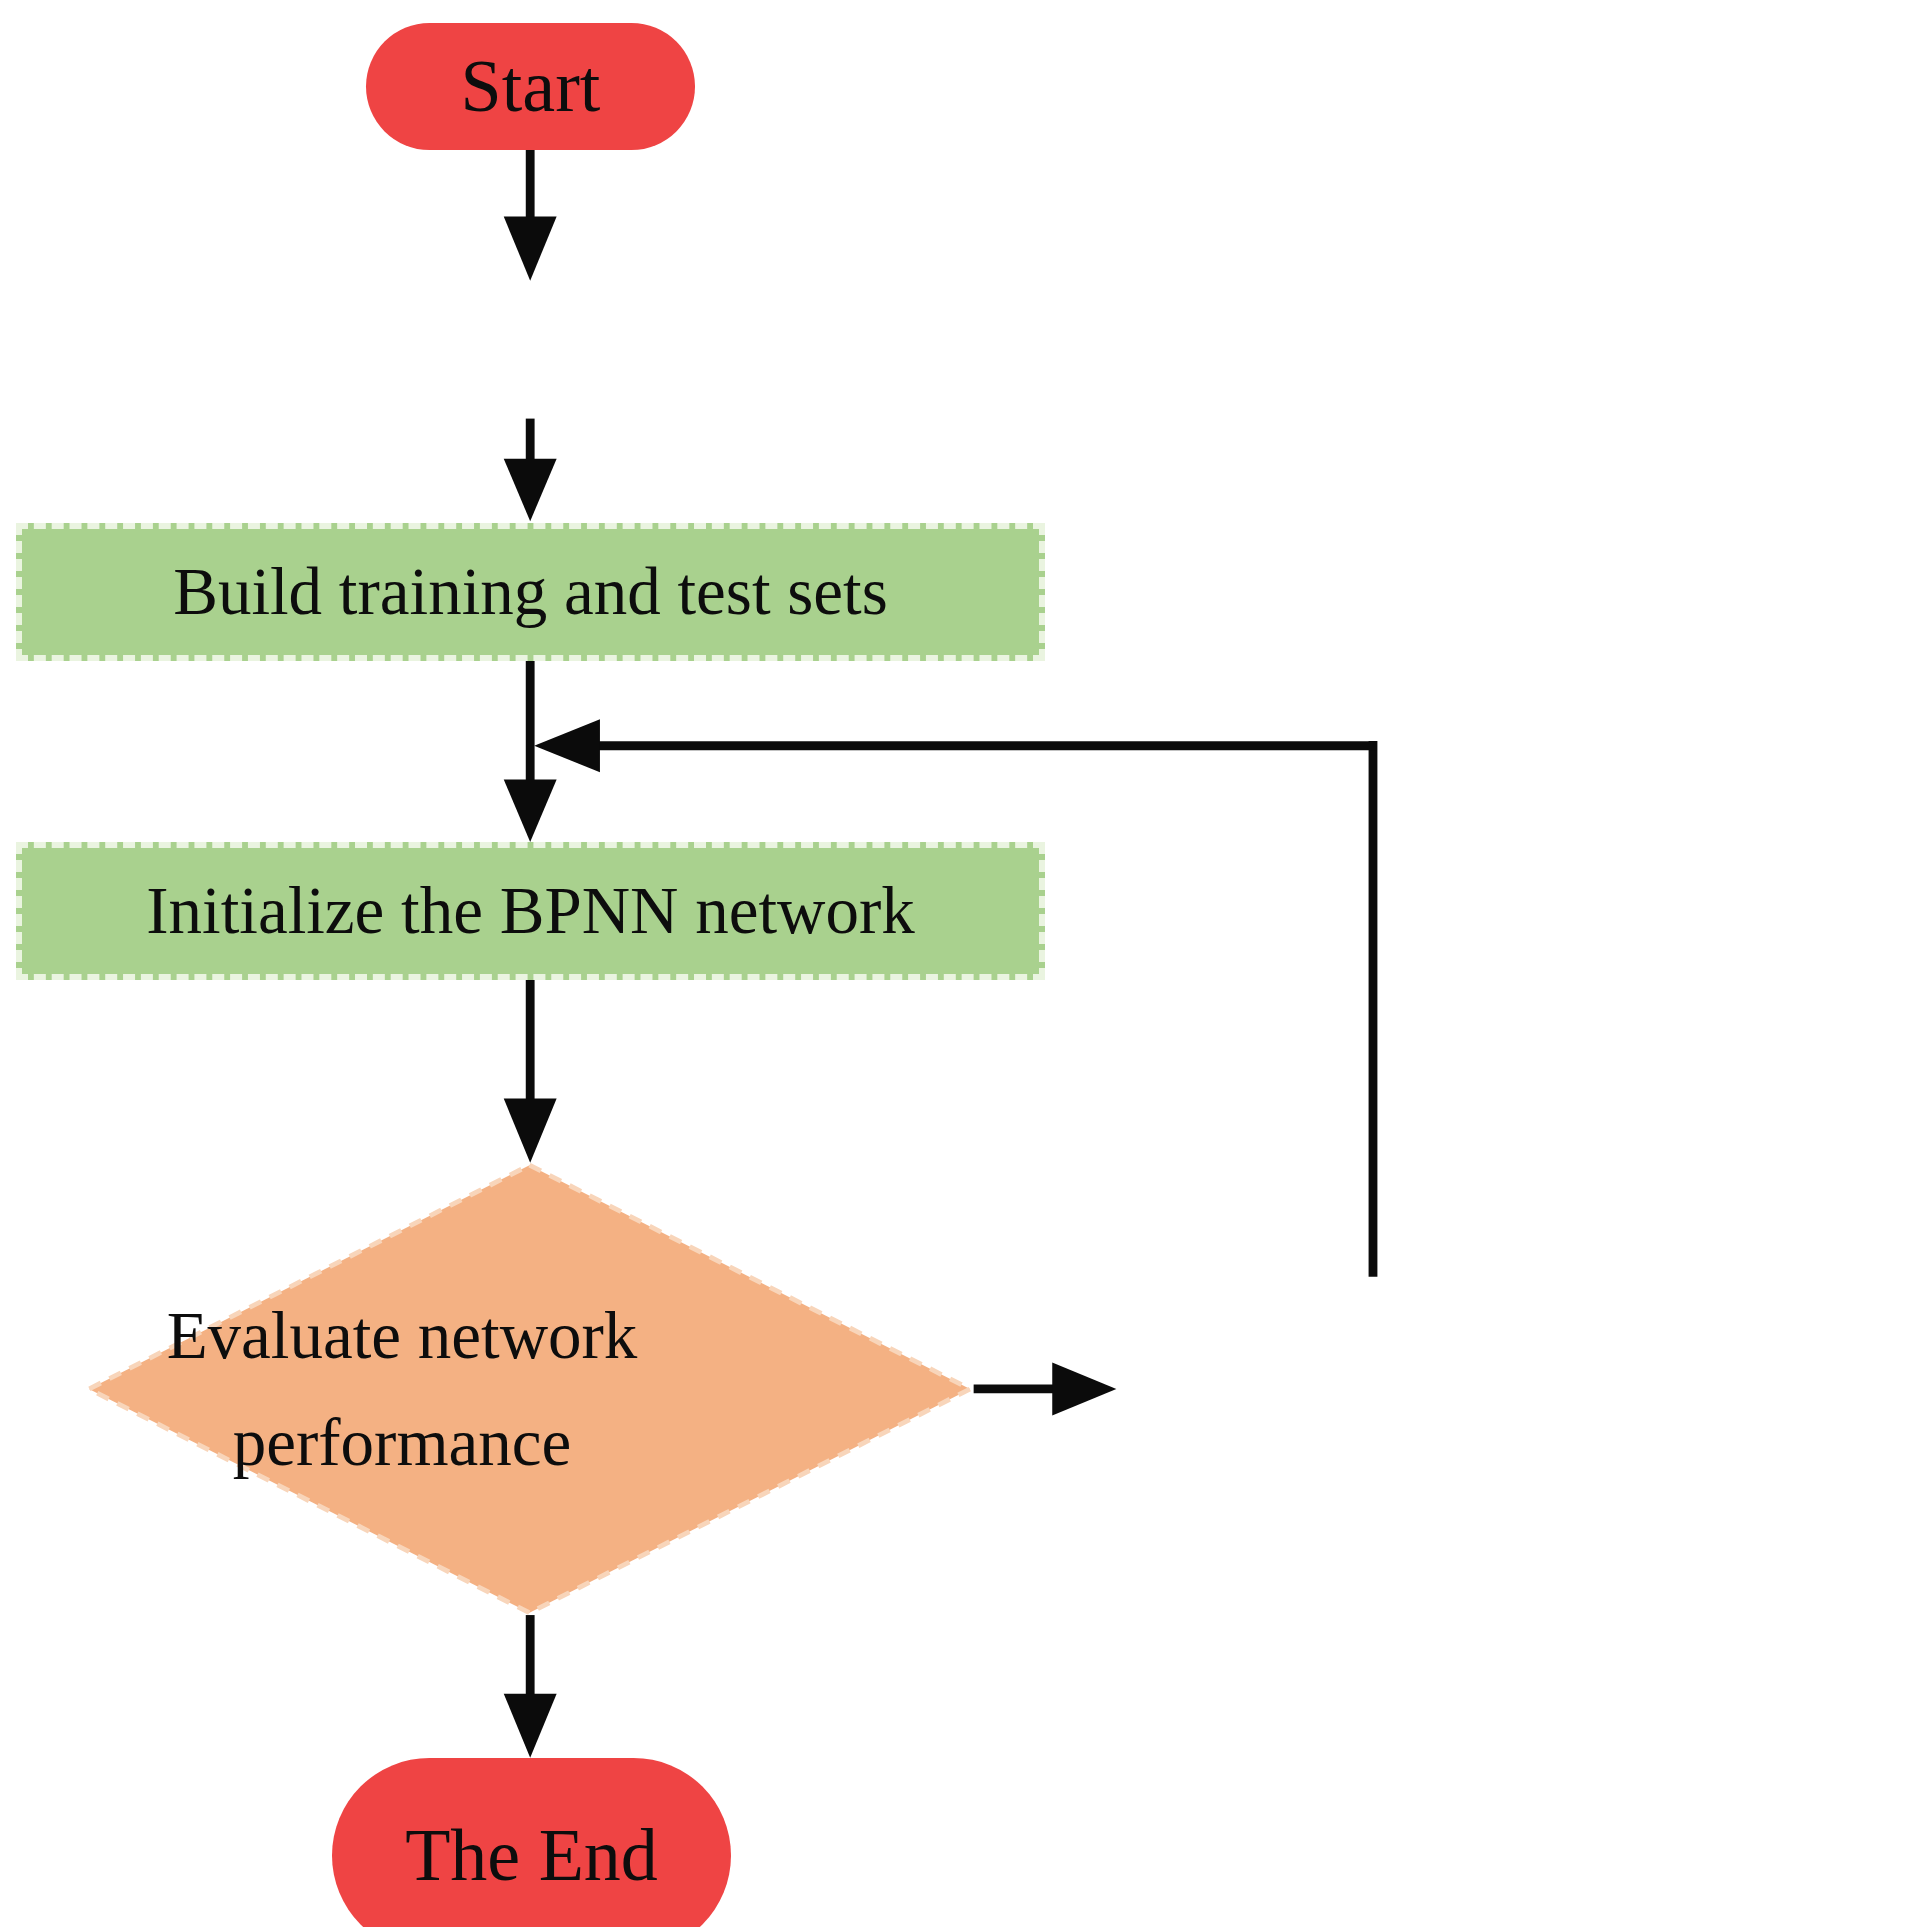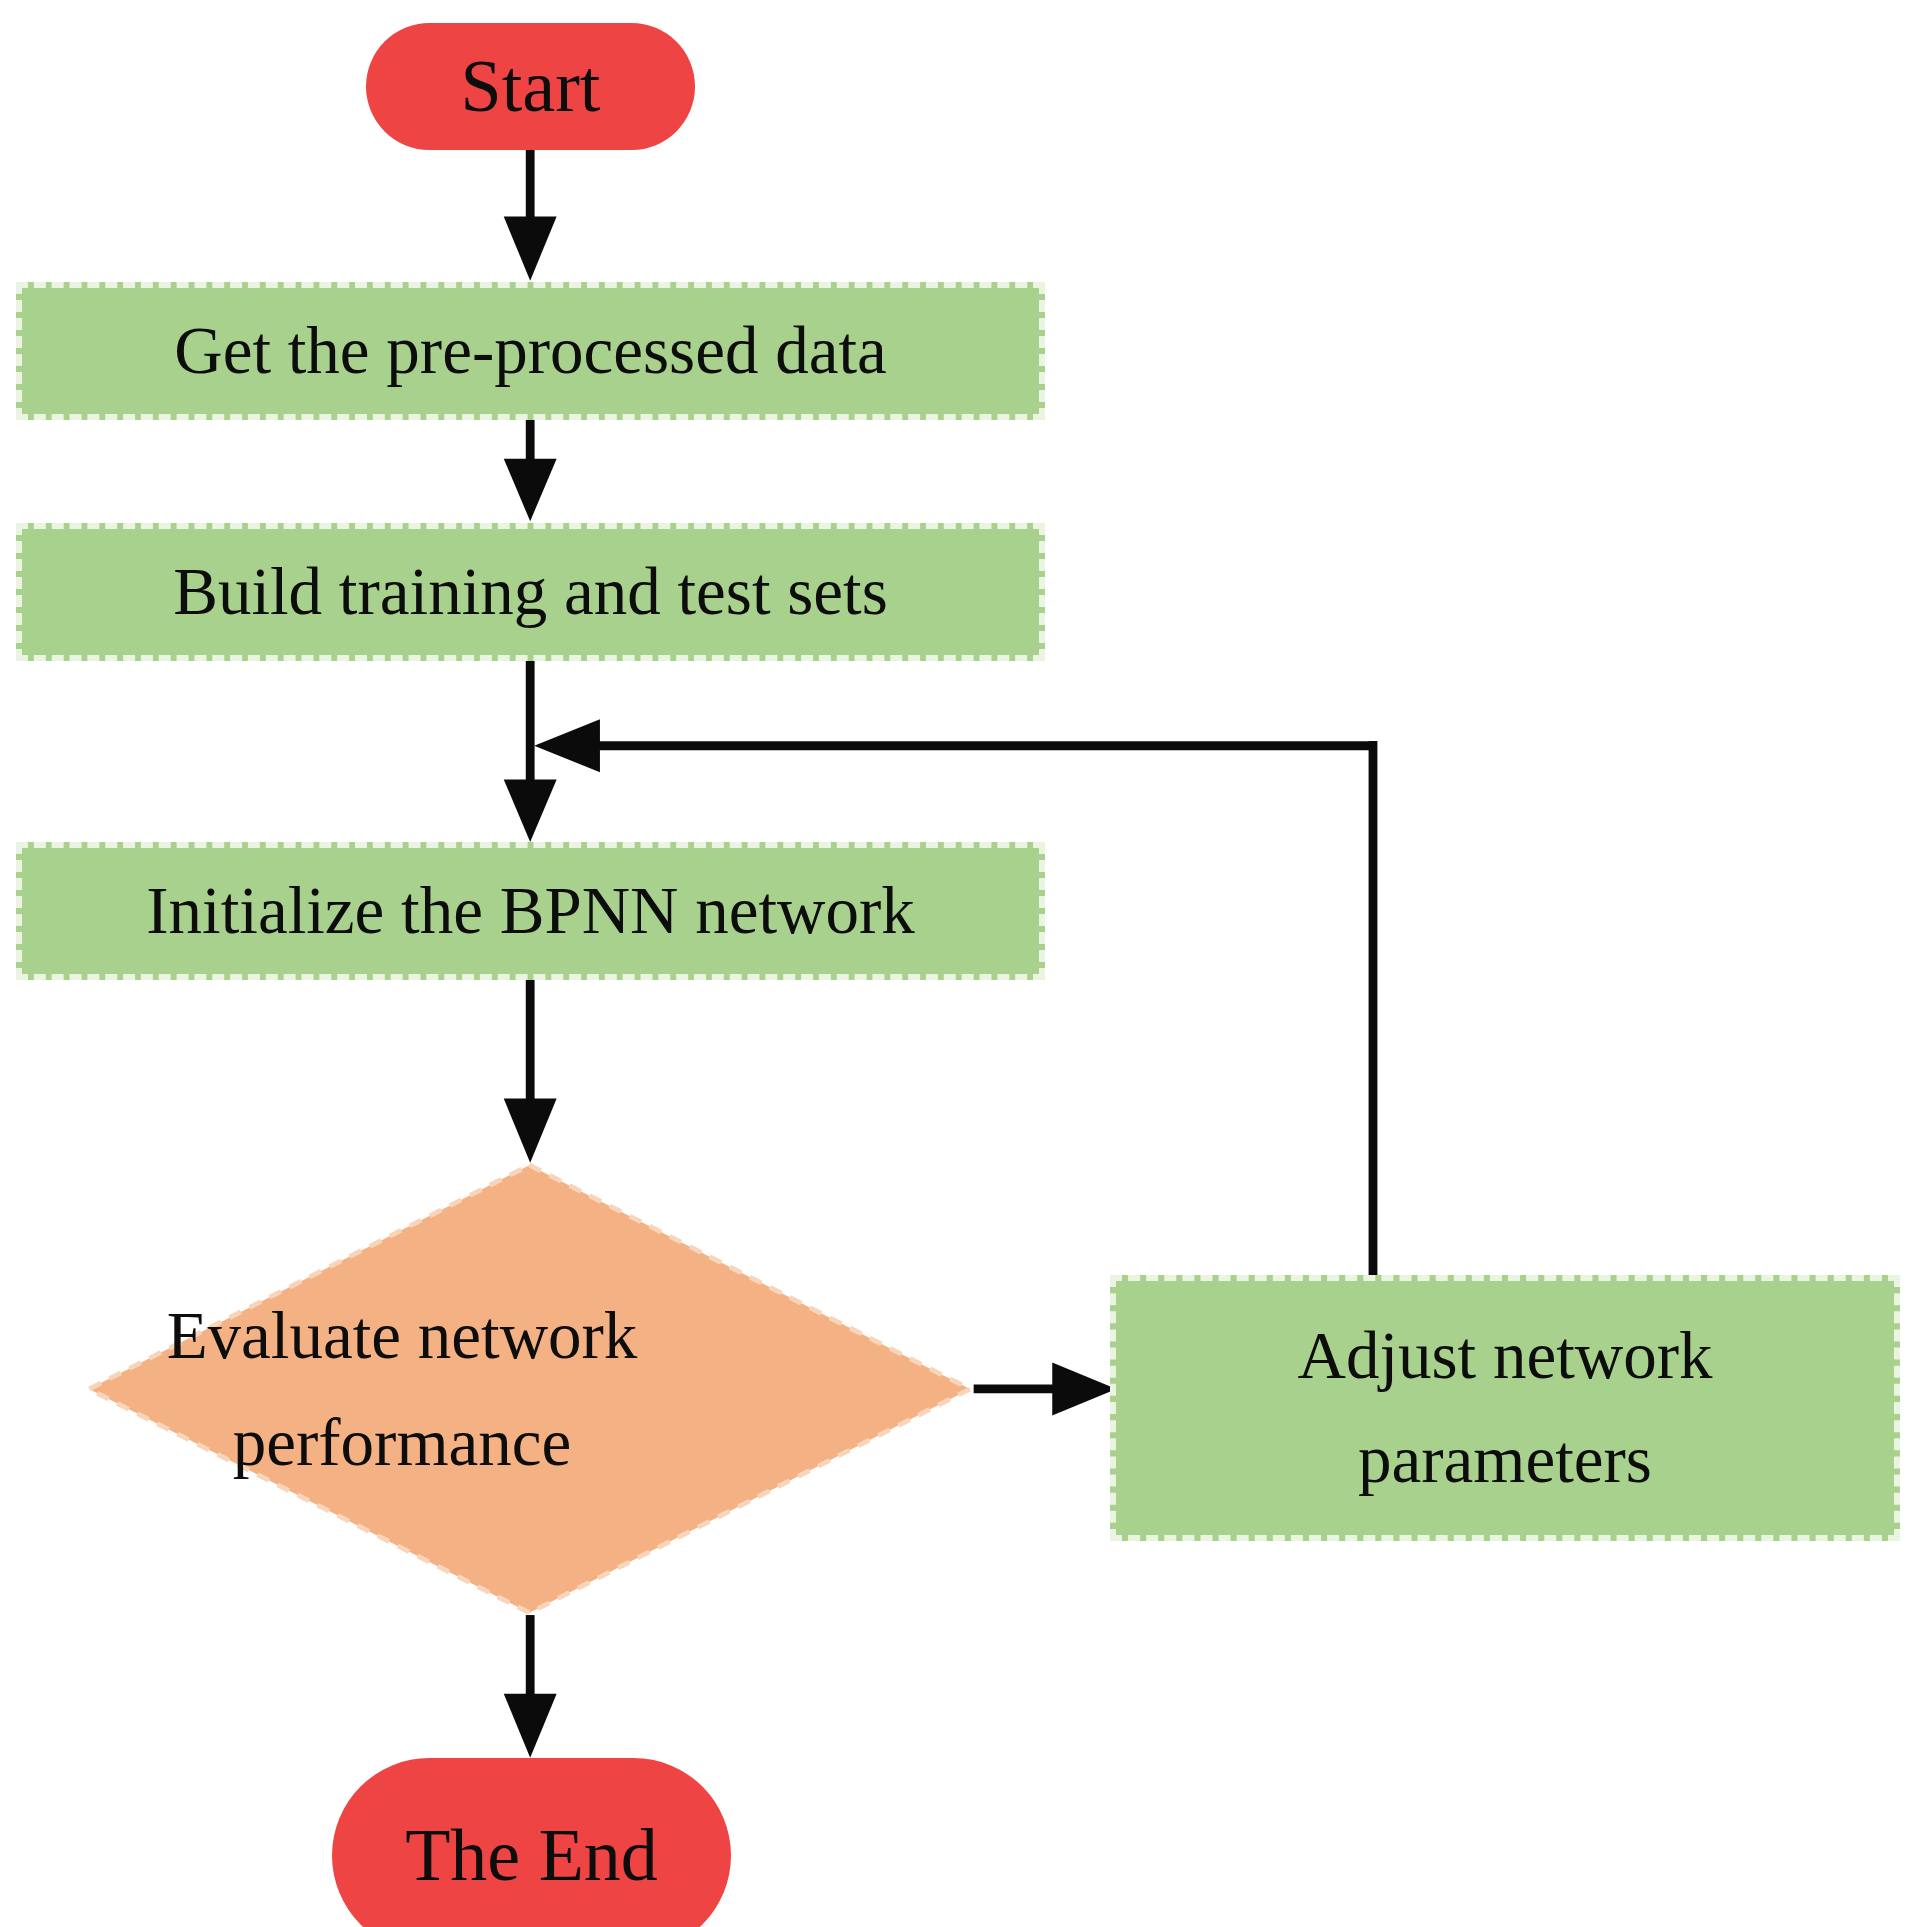--- a/index.html
+++ b/index.html
@@ -81,43 +81,37 @@
     <polygon points="1312,1699 1312,1765 1392,1732"></polygon>
 
     <line x1="661" y1="2014" x2="661" y2="2118"></line>
     <polygon points="628,2112 694,2112 661,2192"></polygon>
   </svg>
 
   <div class="node terminator" style="left:366px; top:22.5px; width:329px; height:127px;">
     <span>Start</span>
   </div>
 
-  <div class="node process" style="left:16px; top:282px; width:1029px; height:138px;">
-    <span>Get the pre-processed data</span>
-  </div>
 
   <div class="node process" style="left:16px; top:523px; width:1029px; height:138px;">
     <span>Build training and test sets</span>
   </div>
 
   <div class="node process" style="left:16px; top:842px; width:1029px; height:138px;">
     <span>Initialize the BPNN network</span>
   </div>
 
   <div class="decision-wrap" style="left:85px; top:1161px; width:889px; height:456px;">
     <svg class="decision-svg" width="889" height="456" viewBox="0 0 1108 568">
       <polygon points="554,5 1103,284 554,563 5,284" stroke="#F8D5BA" stroke-width="6" stroke-dasharray="16 12" fill="#F4B183"></polygon>
     </svg>
     <div class="decision-label">
       <span>Evaluate network performance</span>
     </div>
   </div>
 
-  <div class="node process" style="left:1110px; top:1275px; width:790px; height:266px;">
-    <span class="process-label-constrained">Adjust network parameters</span>
-  </div>
 
   <div class="node terminator" style="left:332px; top:1758px; width:399px; height:195px;">
     <span>The End</span>
   </div>
 
 </div>
 
 
 </body></html>

